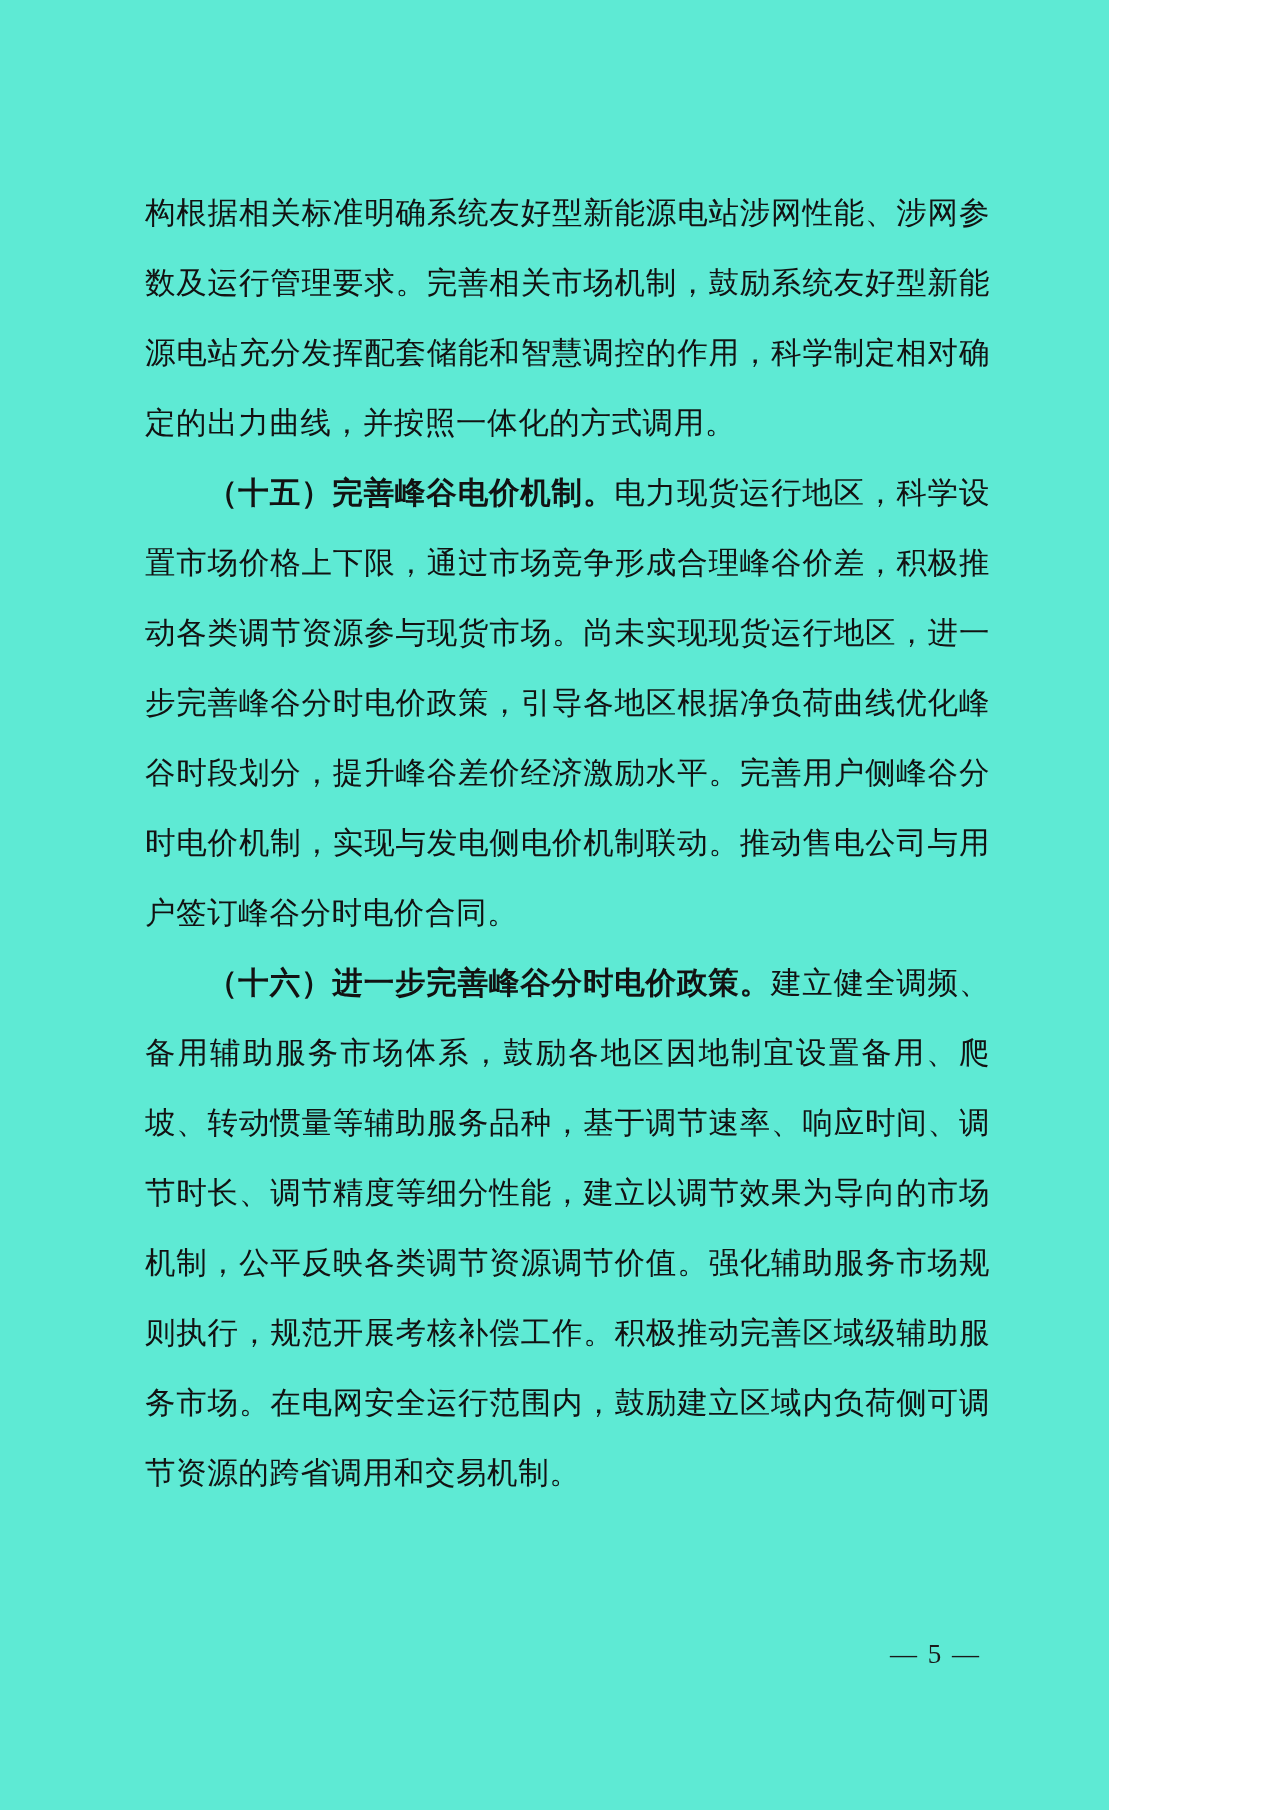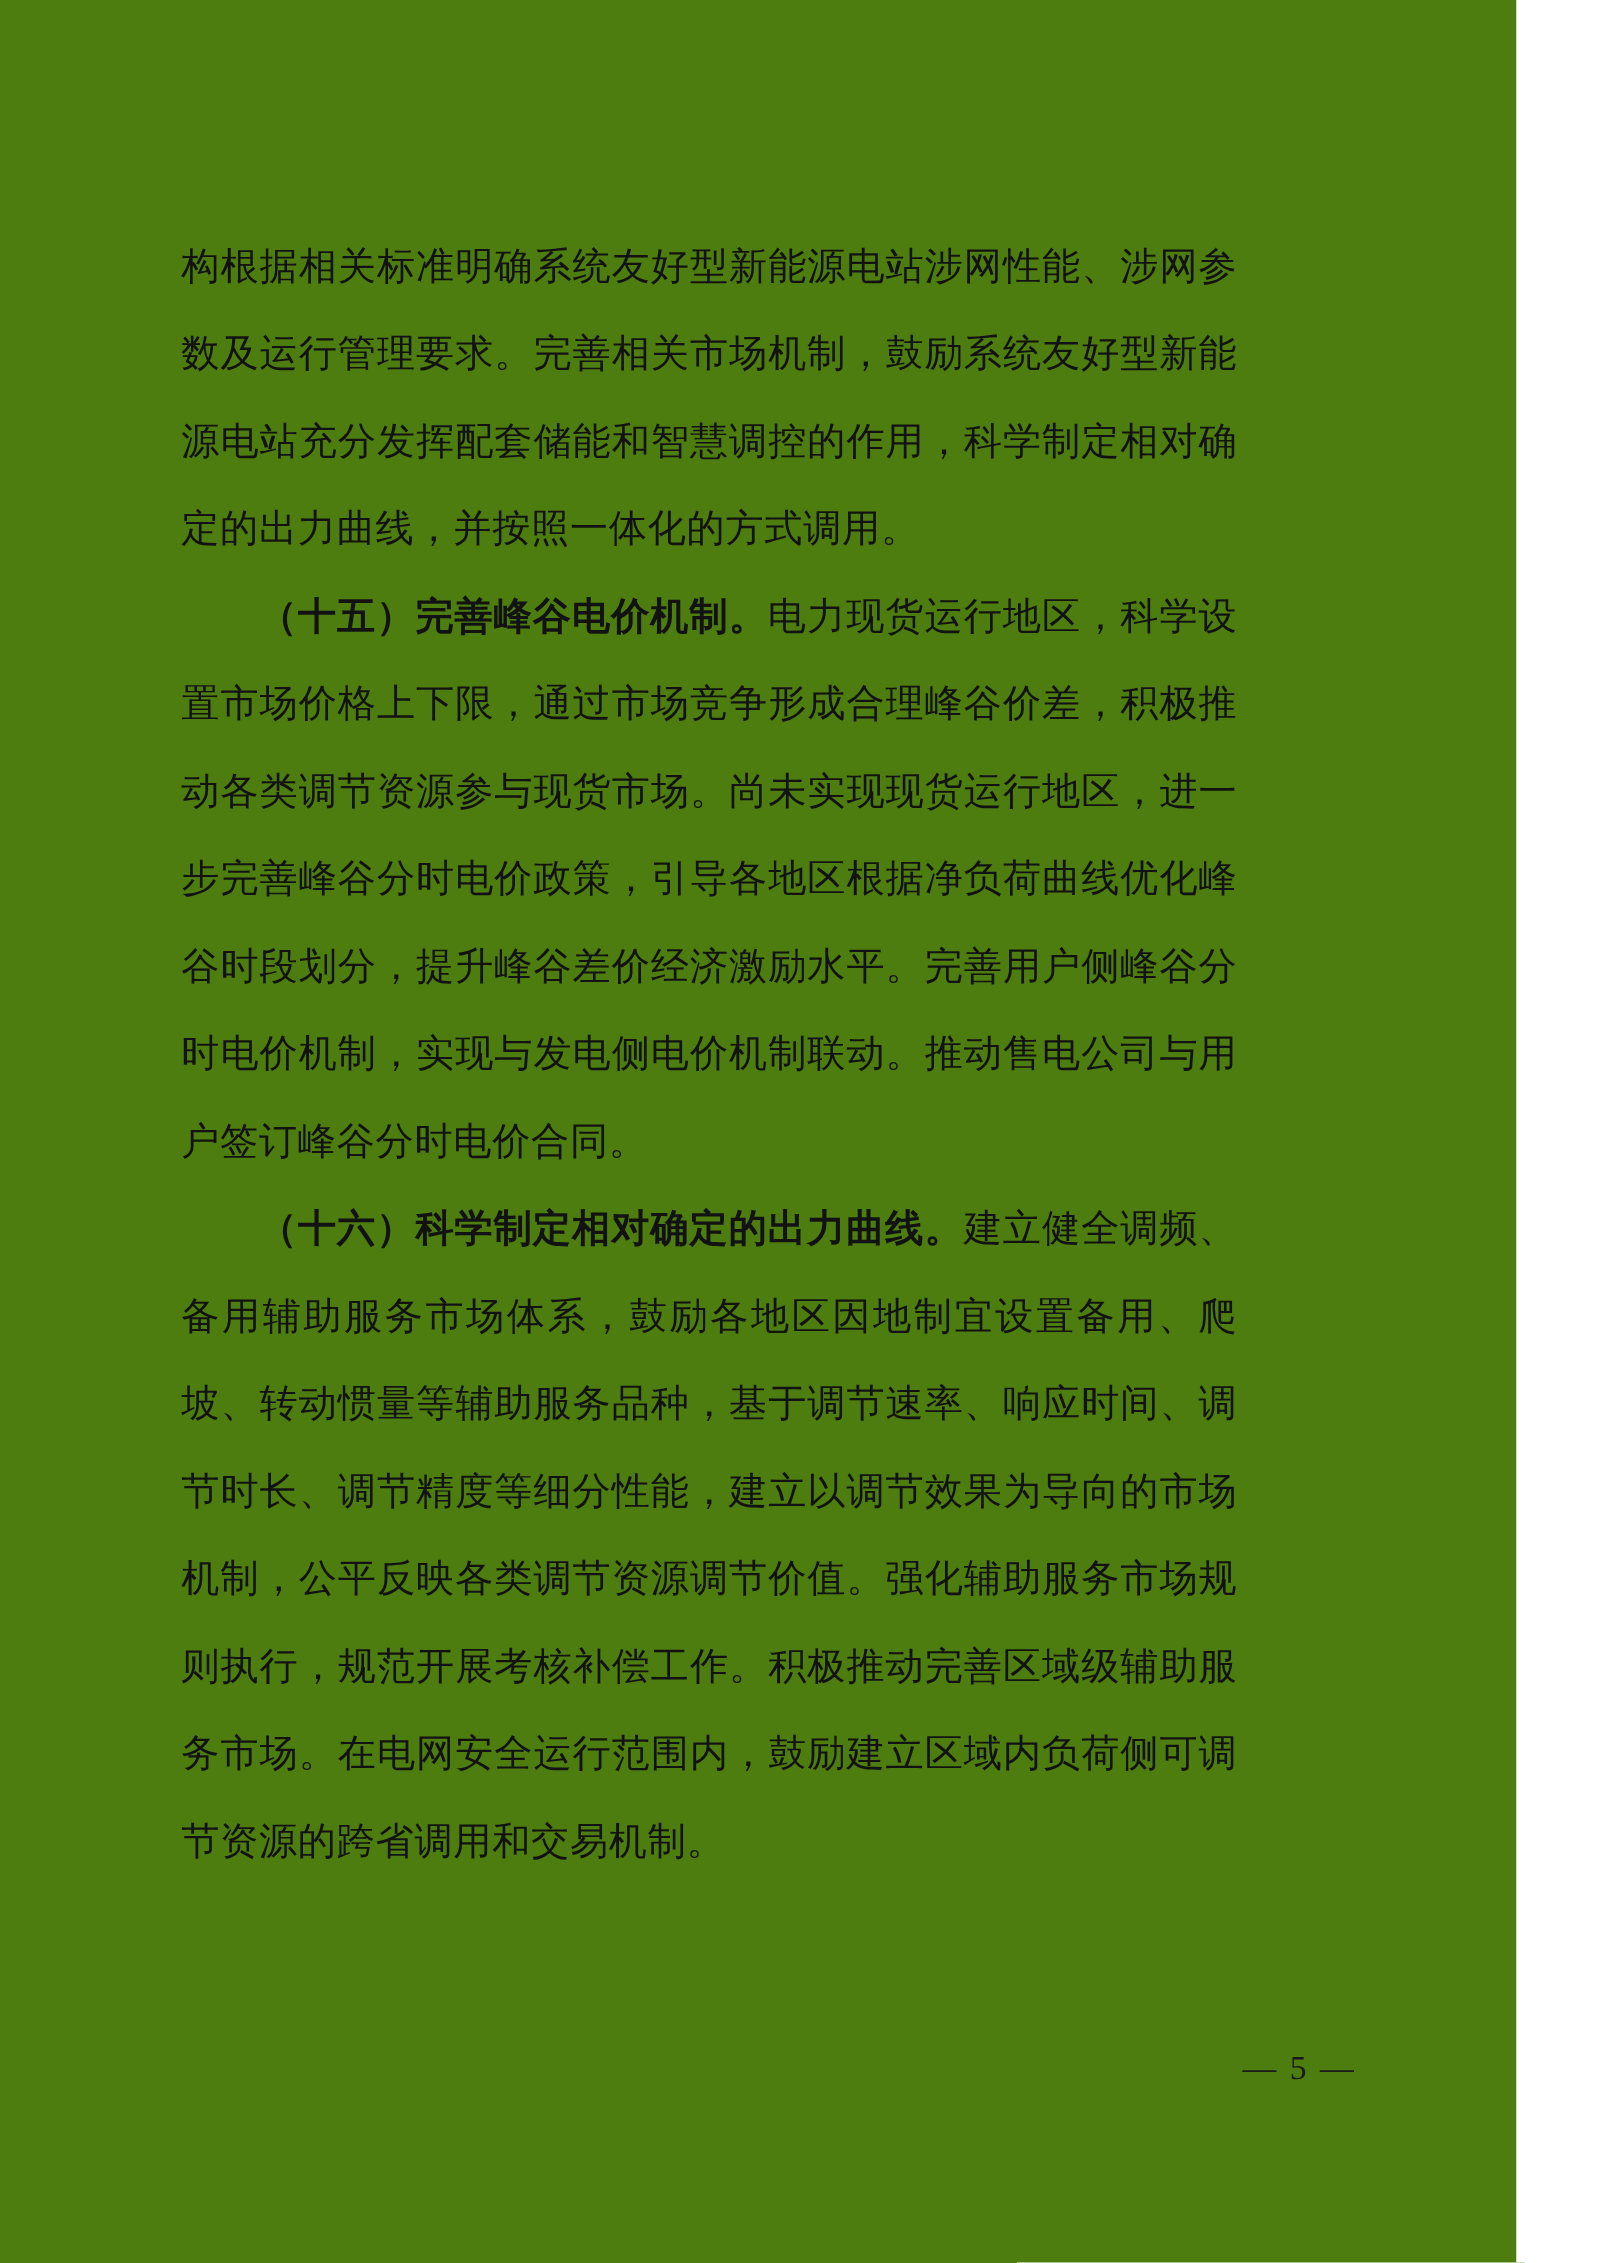--- a/index.html
+++ b/index.html
@@ -2,23 +2,23 @@
 <html><head>
 <meta charset="utf-8">
 <style>
   html, body {
     margin: 0;
     padding: 0;
     background: #ffffff;
   }
   .page {
     position: relative;
-    width: 1213px;
+    width: 1109px;
     height: 1810px;
-    background: #4d7c0f;
+    background: #5eead4;
     overflow: hidden;
     box-sizing: border-box;
   }
   .content {
     position: absolute;
     left: 145px;
     top: 178px;
     width: 845px;
   }
   
@@ -67,18 +67,18 @@
 
 <div class="page">
   <div class="content">
 
     <p class="para">构根据相关标准明确系统友好型新能源电站涉网性能、涉网参数及运行管理要求。完善相关市场机制，鼓励系统友好型新能源电站充分发挥配套储能和智慧调控的作用，科学制定相对确定的出力曲线，并按照一体化的方式调用。</p>
 
 
 
     <p class="para indent"><span class="lead">（十五）完善峰谷电价机制。</span><span>电力现货运行地区，科学设置市场价格上下限，通过市场竞争形成合理峰谷价差，积极推动各类调节资源参与现货市场。尚未实现现货运行地区，进一步完善峰谷分时电价政策，引导各地区根据净负荷曲线优化峰谷时段划分，提升峰谷差价经济激励水平。完善用户侧峰谷分时电价机制，实现与发电侧电价机制联动。推动售电公司与用户签订峰谷分时电价合同。</span></p>
 
-    <p class="para indent"><span class="lead">（十六）科学制定相对确定的出力曲线。</span><span>建立健全调频、备用辅助服务市场体系，鼓励各地区因地制宜设置备用、爬坡、转动惯量等辅助服务品种，基于调节速率、响应时间、调节时长、调节精度等细分性能，建立以调节效果为导向的市场机制，公平反映各类调节资源调节价值。强化辅助服务市场规则执行，规范开展考核补偿工作。积极推动完善区域级辅助服务市场。在电网安全运行范围内，鼓励建立区域内负荷侧可调节资源的跨省调用和交易机制。</span></p>
+    <p class="para indent"><span class="lead">（十六）进一步完善峰谷分时电价政策。</span><span>建立健全调频、备用辅助服务市场体系，鼓励各地区因地制宜设置备用、爬坡、转动惯量等辅助服务品种，基于调节速率、响应时间、调节时长、调节精度等细分性能，建立以调节效果为导向的市场机制，公平反映各类调节资源调节价值。强化辅助服务市场规则执行，规范开展考核补偿工作。积极推动完善区域级辅助服务市场。在电网安全运行范围内，鼓励建立区域内负荷侧可调节资源的跨省调用和交易机制。</span></p>
 
   </div>
 
   <div class="page-number">— 5 —</div>
 </div>
 
 </body></html>

